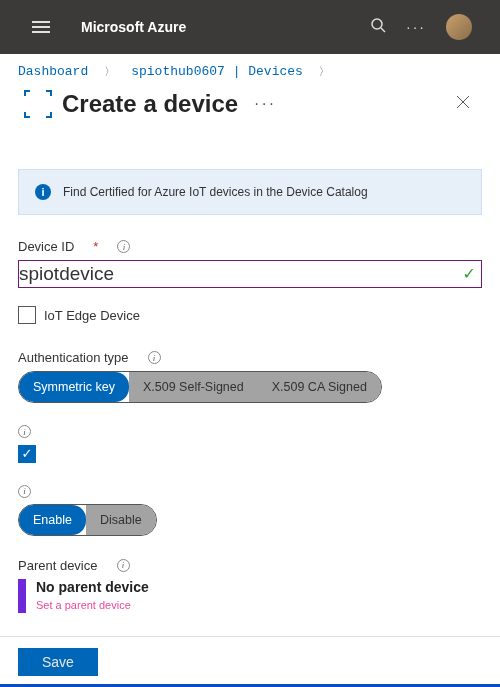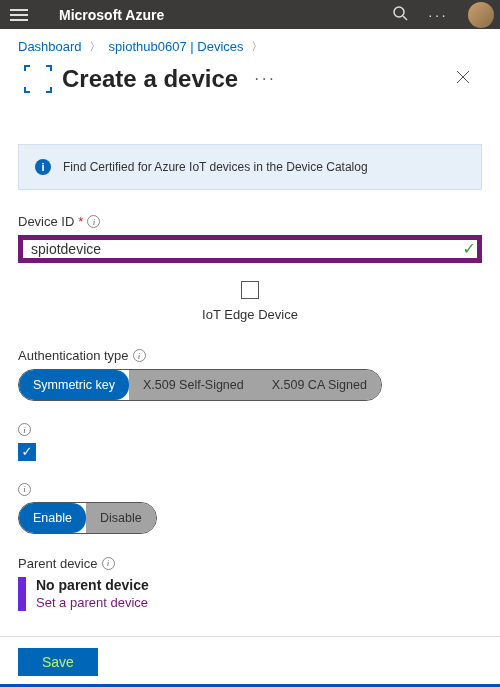--- a/index.html
+++ b/index.html
@@ -1,71 +1,71 @@
 <!DOCTYPE html>
 <html><head>
 <meta charset="utf-8">
 <style>
   * { box-sizing: border-box; margin: 0; padding: 0; }
   html, body { width: 500px; height: 687px; font-family: 'Segoe UI', Arial, sans-serif; background: #fff; overflow: hidden; }
   
-  .topbar { background: #3b3a39; height: 29px; display: flex; align-items: center; padding: 0 6px; color: #fff; }
+  .topbar { background: #3b3a39; height: 54px; display: flex; align-items: center; padding: 0 28px; color: #fff; }
   .hamburger { width: 28px; display: flex; flex-direction: column; gap: 3px; cursor: pointer; padding: 4px; }
   .hamburger span { height: 2px; background: #e0e0e0; width: 18px; }
   .brand { color: #fff; font-size: 14px; font-weight: 600; margin-left: 25px; flex: 1; }
   .top-actions { display: flex; gap: 20px; align-items: center; }
   .search-icon svg, .more-icon { color: #ddd; }
   .avatar { width: 26px; height: 26px; border-radius: 50%; background: linear-gradient(135deg,#c9a06b,#8a6d4b); overflow: hidden; }
   
-  .breadcrumb { padding: 10px 18px 6px; font-size: 13px; display: flex; gap: 8px; align-items: flex-end; }
+  .breadcrumb { padding: 10px 18px 6px; font-size: 13px; display: flex; gap: 16px; align-items: flex-end; font-family: Liberation Mono, monospace; }
   .breadcrumb a { color: #0067b8; text-decoration: none; cursor: pointer; }
   .breadcrumb .chev { color: #666; font-size: 11px; }
   
   .header-row { display: flex; align-items: center; padding: 4px 24px 10px; gap: 10px; }
   .square-icon { width: 28px; height: 28px; position: relative; }
   .square-icon .corner { position: absolute; width: 6px; height: 6px; border: 2px solid #0067b8; }
   .square-icon .tl { top: 0; left: 0; border-right: none; border-bottom: none; }
   .square-icon .tr { top: 0; right: 0; border-left: none; border-bottom: none; }
   .square-icon .bl { bottom: 0; left: 0; border-right: none; border-top: none; }
   .square-icon .br { bottom: 0; right: 0; border-left: none; border-top: none; }
   .page-title { font-size: 24px; font-weight: 600; color: #252525; }
   .header-dots { color: #555; font-size: 16px; letter-spacing: 2px; margin-left: 6px; }
   .close-x { margin-left: auto; color: #555; font-size: 16px; cursor: pointer; padding: 6px; }
   
   .content { padding: 0 18px 20px; }
   
   .info-banner { background: #e7eff9; border: 1px solid #d0e0f0; padding: 14px 16px; margin: 40px 0 24px; display: flex; gap: 12px; align-items: center; font-size: 12px; color: #333; }
   .info-i { width: 16px; height: 16px; border-radius: 50%; background: #0067b8; color: #fff; font-size: 11px; font-weight: bold; display: flex; align-items: center; justify-content: center; }
   
-  .label-row { font-size: 13px; color: #333; margin-bottom: 6px; display: flex; align-items: center; gap: 4px; }
+  .label-row { font-size: 13px; color: #333; margin-bottom: 6px; display: flex; align-items: center; gap: 19px; }
   .req { color: #c62828; }
   .info-circ { display: inline-flex; width: 13px; height: 13px; border: 1px solid #888; border-radius: 50%; align-items: center; justify-content: center; font-size: 9px; color: #666; font-style: italic; font-family: Georgia, serif; }
   
-  .text-input { width: 100%; height: 28px; border: 5px solid #701a75; padding: 0 28px 0 8px; font-size: 14px; color: #333; outline: none; }
+  .text-input { width: 100%; height: 28px; border: 1px solid #701a75; padding: 0 28px 0 0; font-size: 19px; color: #333; outline: none; }
   .input-wrap { position: relative; margin-bottom: 18px; }
   .check-valid { position: absolute; right: 6px; top: 4px; color: #2e9e2e; font-size: 16px; }
   
-  .checkbox-row { display: flex; align-items: center; gap: 8px; margin-bottom: 26px; flex-direction: column; }
+  .checkbox-row { display: flex; align-items: center; gap: 8px; margin-bottom: 26px; }
   .cbx { width: 18px; height: 18px; border: 1px solid #555; display: inline-flex; align-items: center; justify-content: center; background: #fff; cursor: pointer; }
   .cbx.checked { background: #0067b8; border-color: #0067b8; color: #fff; font-size: 13px; }
   .cbx-label { font-size: 13px; color: #333; }
   
   .section { margin-bottom: 22px; }
   
   .pill-group { display: inline-flex; border: 1px solid #555; border-radius: 16px; overflow: hidden; height: 32px; }
   .pill { padding: 0 14px; font-size: 12.5px; color: #333; display: flex; align-items: center; cursor: pointer; background: #a3a3a3; }
   .pill.selected { background: #0067b8; color: #fff; border-radius: 14px; }
   .pill + .pill { }
   
   .parent-block { border-left: 8px solid #6d28d9; padding-left: 10px; }
   .parent-none { font-weight: 700; font-size: 14px; color: #222; }
-  .parent-link { color: #701a75; font-size: 13px; cursor: pointer; margin-top: 2px; display: inline-block; }
+  .parent-link { color: #ec4899; font-size: 11px; cursor: pointer; margin-top: 2px; display: inline-block; }
   
   .footer { position: absolute; bottom: 0; left: 0; right: 0; border-top: 1px solid #ddd; padding: 11px 18px; background: #fff; }
-  .save-btn { background: #0067b8; color: #bef264; border: none; padding: 6px 24px; font-size: 14px; cursor: pointer; }
+  .save-btn { background: #0067b8; color: #e5e5e5; border: none; padding: 6px 24px; font-size: 14px; cursor: pointer; }
   .thin-blue { position: absolute; bottom: 0; left: 0; right: 0; height: 3px; background: #0a4cc4; }
 </style>
 </head>
 <body>
 
 <div class="topbar">
   <div class="hamburger">
     <span></span>
       <span></span>
       <span></span>

